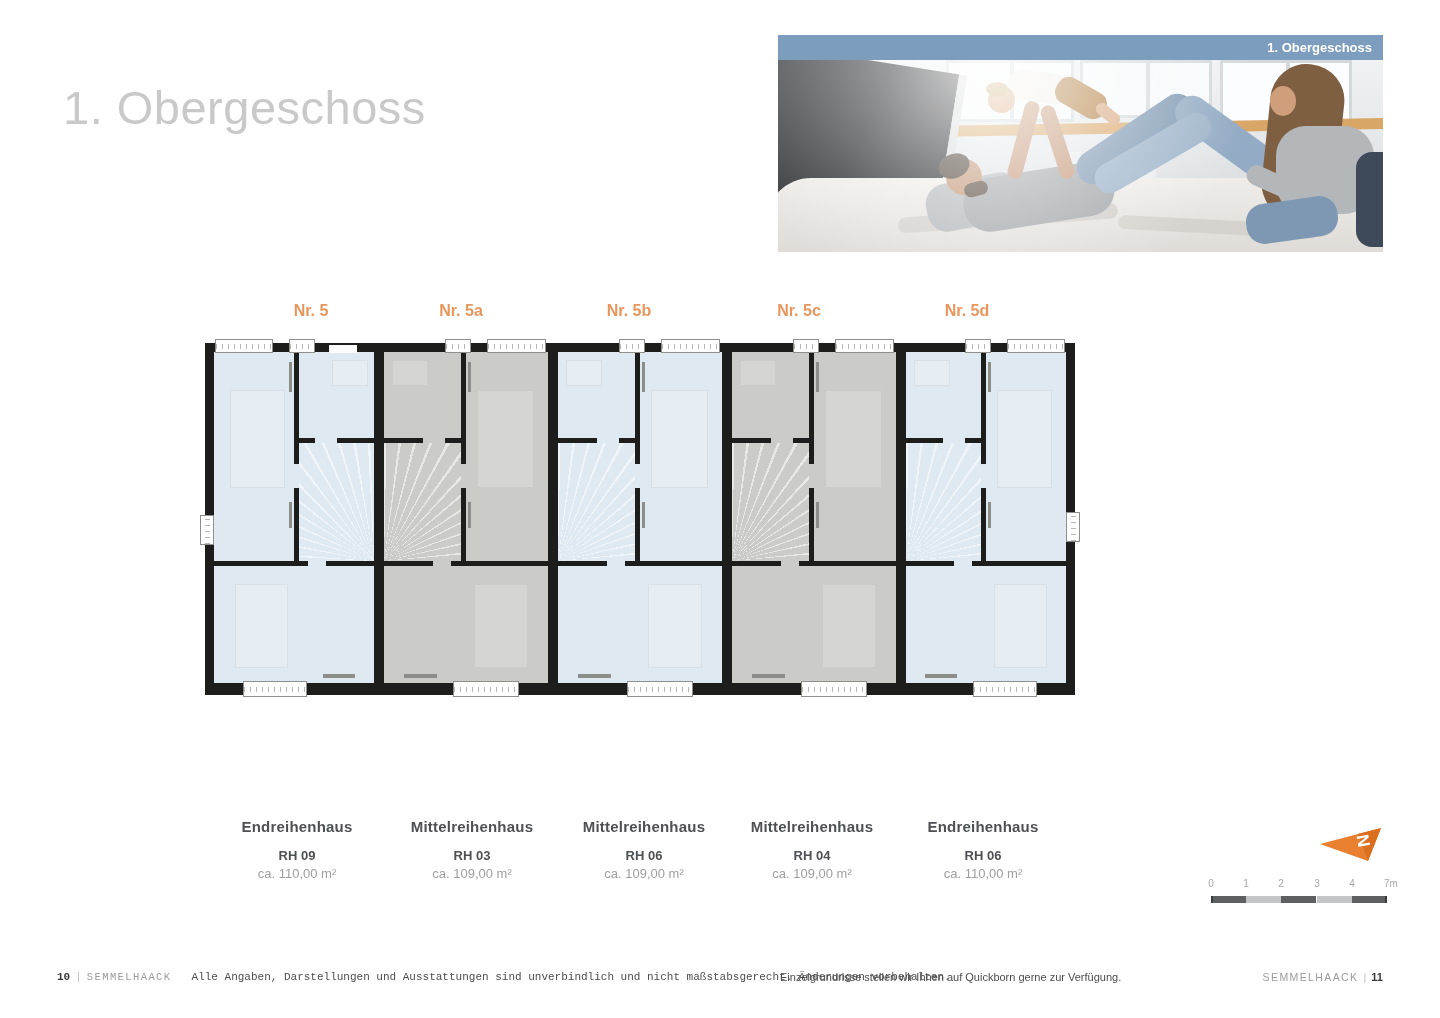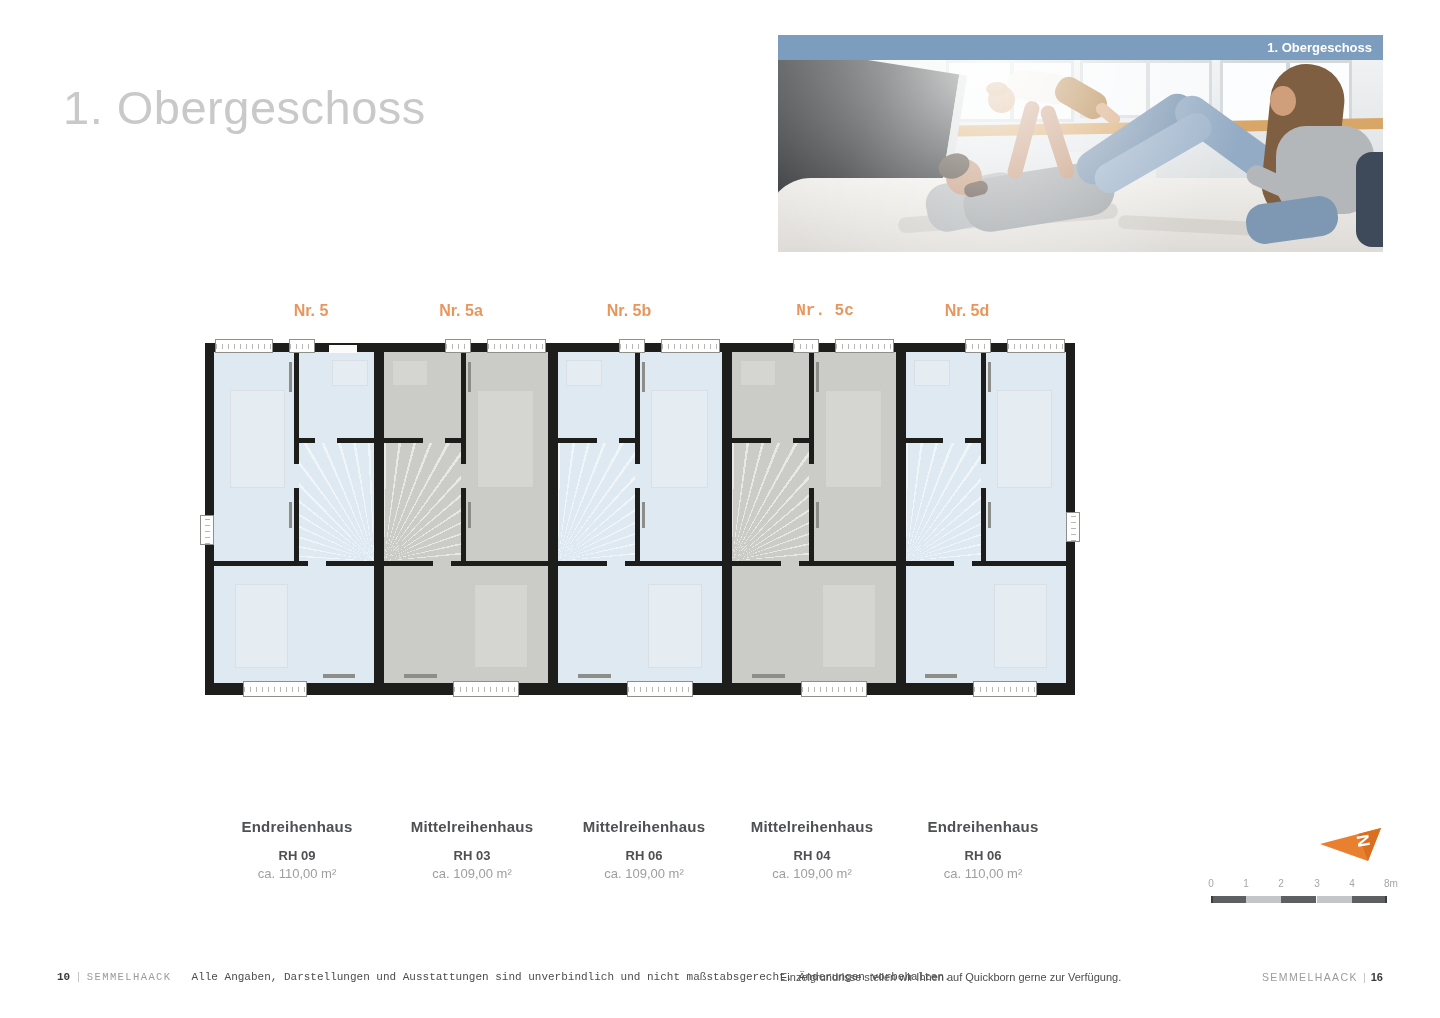--- a/index.html
+++ b/index.html
@@ -106,21 +106,21 @@
     </div>
     <div class="photo-bar">
       <span>1. Obergeschoss</span>
     </div>
   </div>
 
   <div id="unitLabels">
       <div class="unit-label" style="left: 311px;">Nr. 5</div>
       <div class="unit-label" style="left: 461px;">Nr. 5a</div>
       <div class="unit-label" style="left: 629px;">Nr. 5b</div>
-      <div class="unit-label" style="left: 825px; font-family: Liberation Mono, monospace;">Nr. 5c</div>
+      <div class="unit-label" style="left: 799px;">Nr. 5c</div>
       <div class="unit-label" style="left: 967px;">Nr. 5d</div>
     </div>
 
   <div class="plan" id="plan">
       <div class="unit" style="left: 9px; width: 160px; background: rgb(223, 233, 241);">
         <div class="iwall" style="left: 80px; top: 0px; width: 5px; height: 112px;"></div>
         <div class="iwall" style="left: 80px; top: 136px; width: 5px; height: 78px;"></div>
         <div class="iwall" style="left: 123px; top: 86px; width: 37px; height: 5px;"></div>
         <div class="iwall" style="left: 80px; top: 86px; width: 21px; height: 5px;"></div>
         <div class="iwall" style="left: 112px; top: 209px; width: 48px; height: 5px;"></div>
@@ -246,35 +246,35 @@
     <polygon points="40,8 63,2 50,35" fill="#d96f1f"></polygon>
     <text x="44" y="15" font-size="17" font-weight="bold" fill="#ffffff" transform="rotate(80 44 15)" text-anchor="middle" dominant-baseline="middle">N</text>
   </svg>
 
   <div class="scalebar" id="scalebar">
       <div class="num" style="left: 0px;">0</div>
       <div class="num" style="left: 35px;">1</div>
       <div class="num" style="left: 70px;">2</div>
       <div class="num" style="left: 106px;">3</div>
       <div class="num" style="left: 141px;">4</div>
-      <div class="num" style="left: 180px;">8m</div>
+      <div class="num" style="left: 180px;">7m</div>
       <div class="bar">
         <div class="seg" style="left: 0px; width: 35px; background: rgb(94, 95, 97);"></div>
         <div class="seg" style="left: 35px; width: 35px; background: rgb(196, 197, 198);"></div>
         <div class="seg" style="left: 70px; width: 35px; background: rgb(94, 95, 97);"></div>
         <div class="seg" style="left: 106px; width: 35px; background: rgb(196, 197, 198);"></div>
         <div class="seg" style="left: 141px; width: 35px; background: rgb(94, 95, 97);"></div>
         <div class="cap-end" style="left: 0px;"></div>
         <div class="cap-end" style="left: 174px;"></div>
       </div>
     </div>
 
   <div class="footer">
     <div class="f-left">
       <span class="pgnum">10</span><span class="divid">|</span><span class="brand">SEMMELHAACK</span><span class="disc">Alle Angaben, Darstellungen und Ausstattungen sind unverbindlich und nicht maßstabsgerecht. Änderungen vorbehalten.</span>
     </div>
     <div class="f-note">Einzelgrundrisse stellen wir Ihnen auf Quickborn gerne zur Verfügung.</div>
     <div class="f-right">
-      <span class="brand">SEMMELHAACK</span><span class="divid">|</span><span class="pgnum">16</span>
+      <span class="brand">SEMMELHAACK</span><span class="divid">|</span><span class="pgnum">11</span>
     </div>
   </div>
 
 </div>
 
 </body></html>

